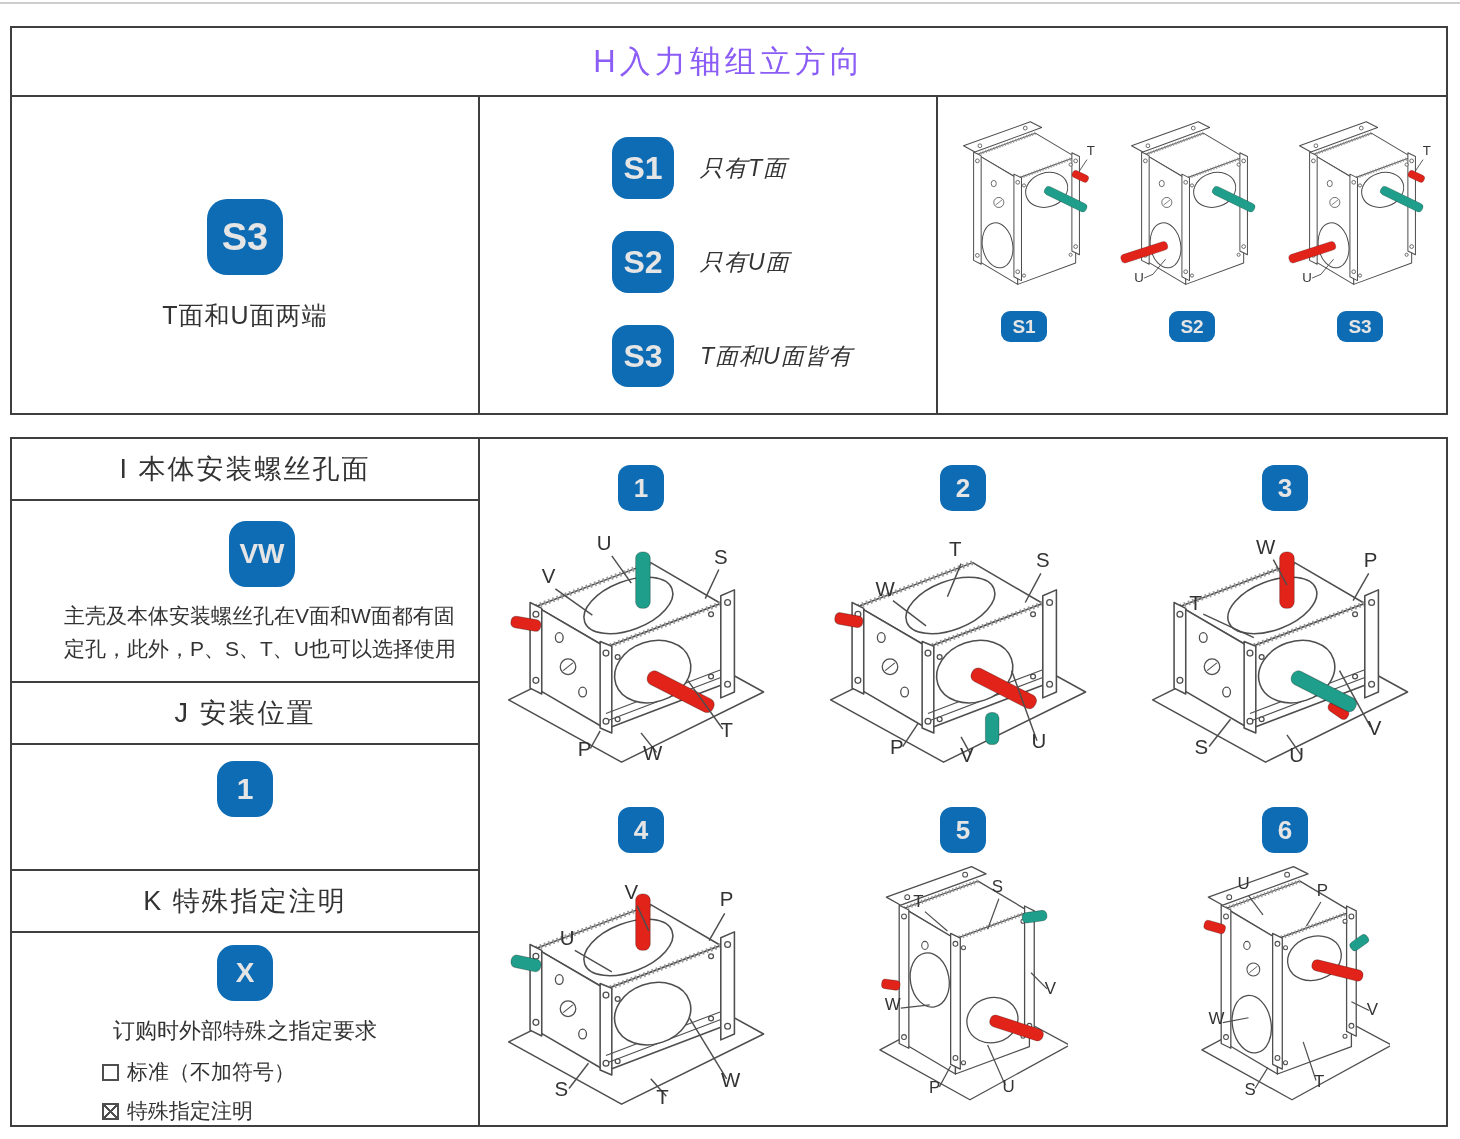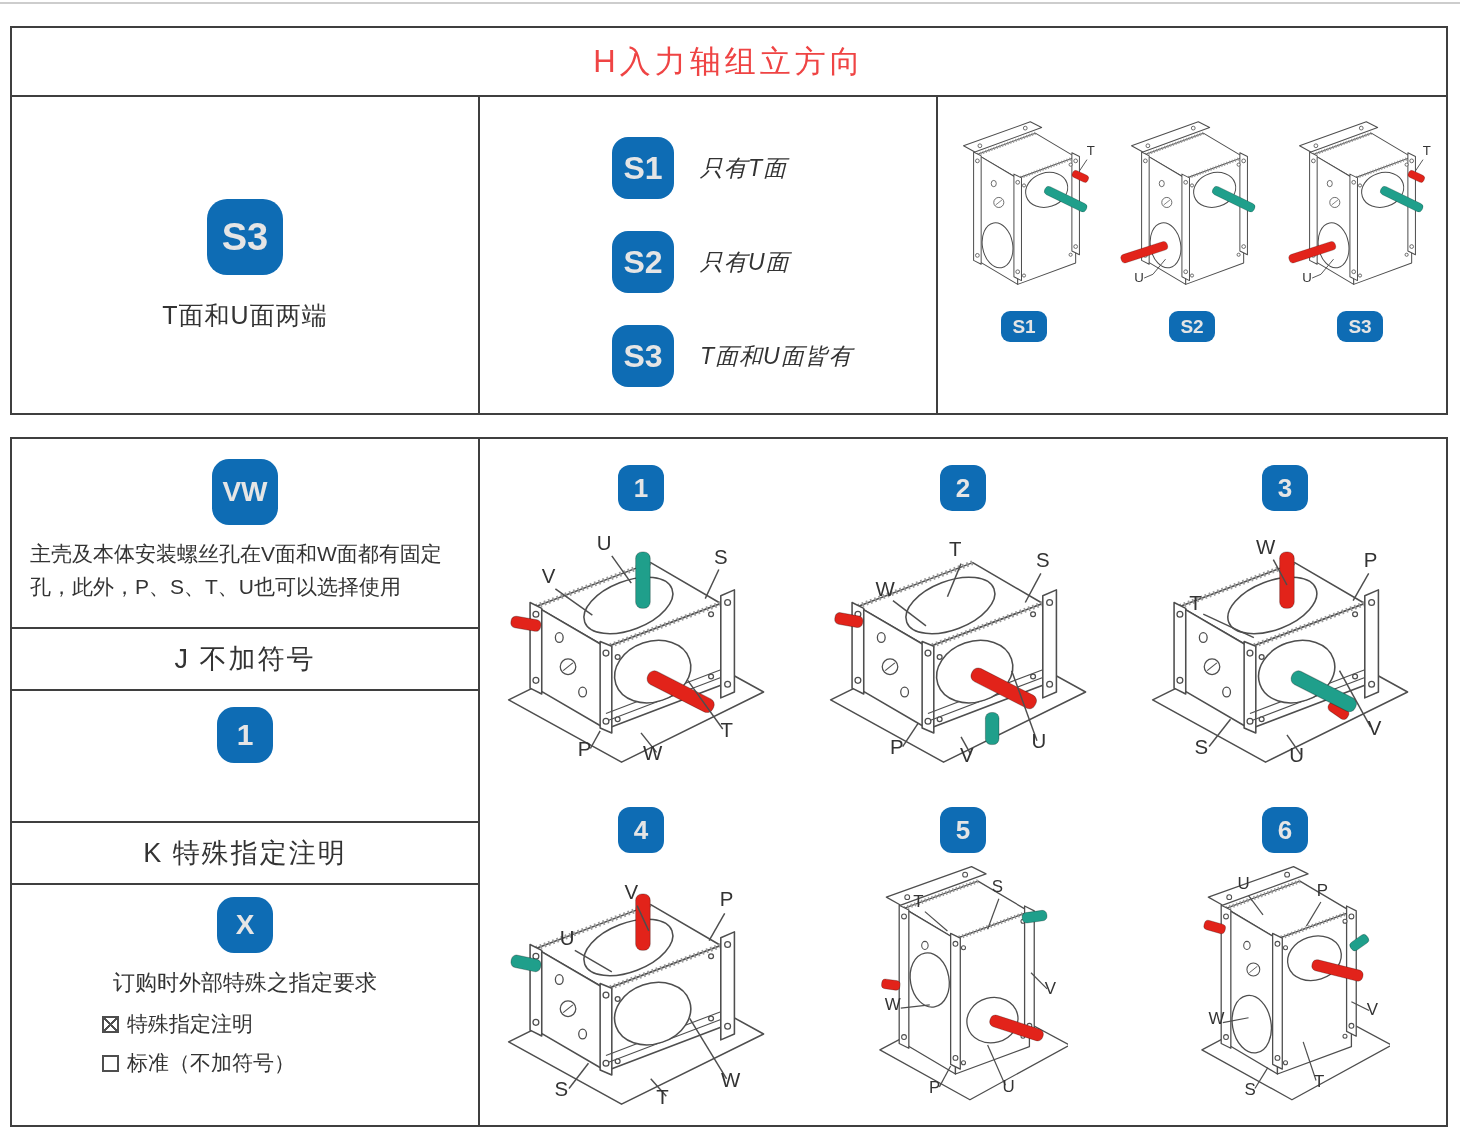--- a/index.html
+++ b/index.html
@@ -6,21 +6,21 @@
   html,body { background:#fff; }
   .page { position:relative; width:1460px; height:1139px; background:#fff;
           font-family:"Liberation Sans", sans-serif; color:#333; overflow:hidden; }
   .hairline { position:absolute; top:2px; left:0; width:100%; height:2px; background:#cdcdcd; }
 
   .tbl { position:absolute; border:2px solid #3f3f3f; background:#fff; }
   .tbl.top { left:10px; top:26px; width:1438px; height:389px; }
   .tbl.bottom { left:10px; top:437px; width:1438px; height:690px; display:flex; }
 
   .ttl { height:69px; display:flex; align-items:center; justify-content:center;
-         font-size:31px; letter-spacing:4px; color:#ef4444; border-bottom:2px solid #3f3f3f; }
+         font-size:31px; letter-spacing:4px; color:#8b5cf6; border-bottom:2px solid #3f3f3f; }
   .tbody { display:flex; height:316px; }
   .c1 { width:468px; border-right:2px solid #3f3f3f; display:flex; flex-direction:column; align-items:center; }
   .c2 { width:458px; border-right:2px solid #3f3f3f; padding:40px 0 0 132px;
         display:flex; flex-direction:column; gap:32px; }
   .c3 { flex:1; display:flex; justify-content:space-evenly; padding-top:16px; }
 
   .badge { background:var(--accent,#0e6cb4); color:#e5e5e5; font-weight:bold;
            display:flex; align-items:center; justify-content:center; flex:none; }
   .badge.lg { width:76px; height:76px; border-radius:20px; font-size:38px; margin-top:102px; }
   .badge.opt { width:62px; height:62px; border-radius:16px; font-size:32px; }
@@ -32,21 +32,21 @@
   .optrow { display:flex; align-items:center; gap:26px; }
   .optrow .olabel { font-size:23px; letter-spacing:1px;font-style:italic; }
 
   .figwrap { display:flex; flex-direction:column; align-items:center; }
   .figwrap .figsvg svg { width:164px; height:189px; }
 
   .left-col { width:468px; border-right:2px solid #3f3f3f; display:flex; flex-direction:column; }
   .hdr { height:62px; flex:none; display:flex; align-items:center; justify-content:center;
          font-size:27px; letter-spacing:2px; border-bottom:2px solid #3f3f3f; }
   .cellv { border-bottom:2px solid #3f3f3f; display:flex; flex-direction:column; align-items:center; }
-  .cellv.i-cell { height:190px; }
+  .cellv.i-cell { height:190px;padding-left:34px; }
   .cellv.j-cell { height:132px; }
   .cellv.k-cell { flex:1; border-bottom:none; }
   .i-cell .badge.md { margin-top:20px; }
   .j-cell .badge.md { width:56px; height:56px; font-size:30px; margin-top:16px; }
   .k-cell .badge.md { width:56px; height:56px; font-size:28px; margin-top:12px; }
   .desc { margin-top:13px; font-size:21px; line-height:1.55; padding:0 18px; width:100%; }
   .desc.center { text-align:center; font-size:22px; }
   .opts { width:100%; padding-left:90px; margin-top:10px; display:flex; flex-direction:column; gap:11px; }
   .opt { display:flex; align-items:center; font-size:21px; }
   .cb { width:17px; height:17px; border:2px solid #4e4e4e; display:inline-block; margin-right:8px; flex:none; }
@@ -218,40 +218,41 @@
               </svg></div>
           <div class="badge sm">S3</div>
         </div>
       </div>
 
     </div>
   </section>
 
   <section class="tbl bottom">
     <div class="left-col">
+      <div class="hdr">I 本体安装螺丝孔面</div>
       <div class="cellv i-cell">
         <div class="badge md">VW</div>
         <p class="desc">主壳及本体安装螺丝孔在V面和W面都有固定孔，此外，P、S、T、U也可以选择使用</p>
       </div>
-      <div class="hdr">J 不加符号</div>
+      <div class="hdr">J 安装位置</div>
       <div class="cellv j-cell">
         <div class="badge md">1</div>
       </div>
       <div class="hdr">K 特殊指定注明</div>
       <div class="cellv k-cell">
         <div class="badge md">X</div>
         <p class="desc center">订购时外部特殊之指定要求</p>
         <div class="opts">
           <div class="opt">
+            <span class="cb"></span>
+            <span>标准（不加符号）</span>
+          </div>
+          <div class="opt">
             <span class="cb x"></span>
             <span>特殊指定注明</span>
-          </div>
-          <div class="opt">
-            <span class="cb"></span>
-            <span>标准（不加符号）</span>
           </div>
         </div>
       </div>
     </div>
 
     <div class="right-col">
       <div class="bfig">
         <div class="badge num">1</div>
         <div class="figsvg wide"><svg viewBox="0 0 300 260" xmlns="http://www.w3.org/2000/svg">
 <polygon class="pl" points="14,192 130,256 276,184 160,120"></polygon>

